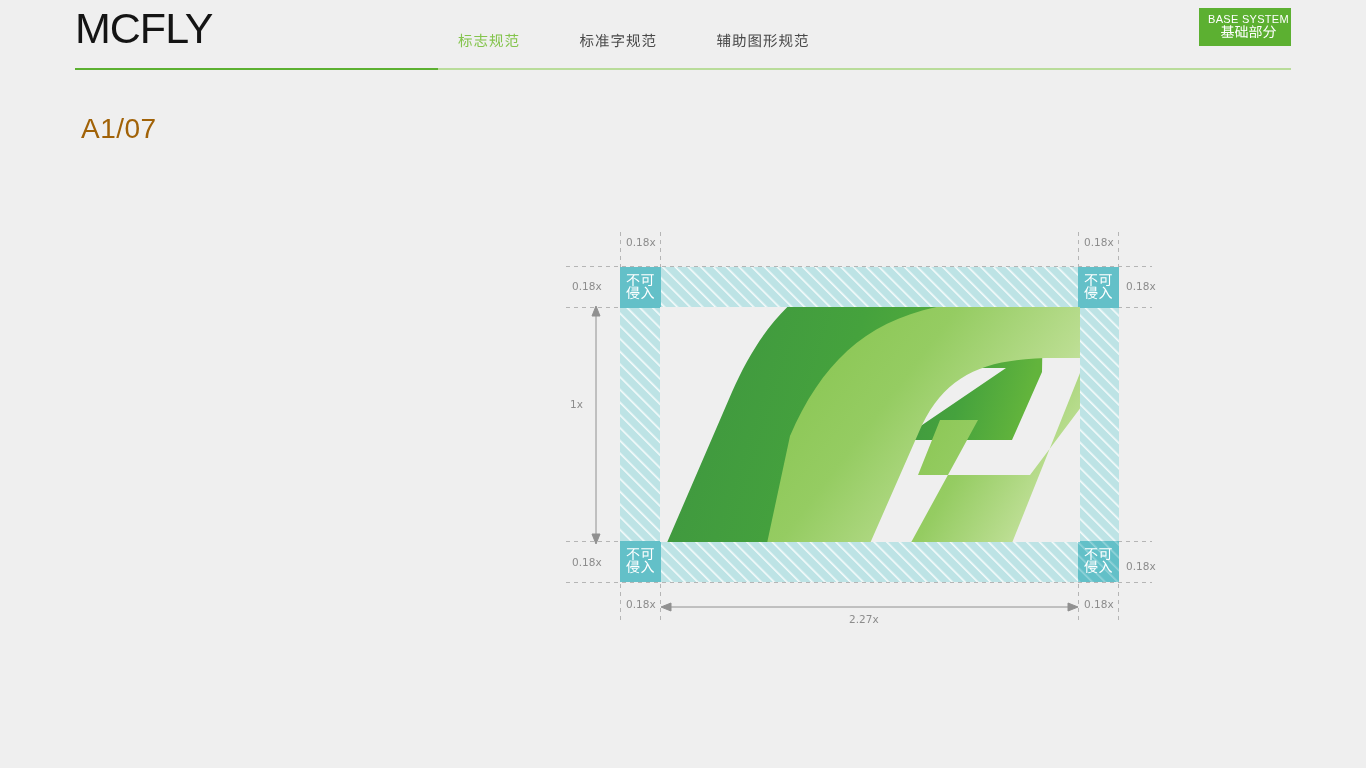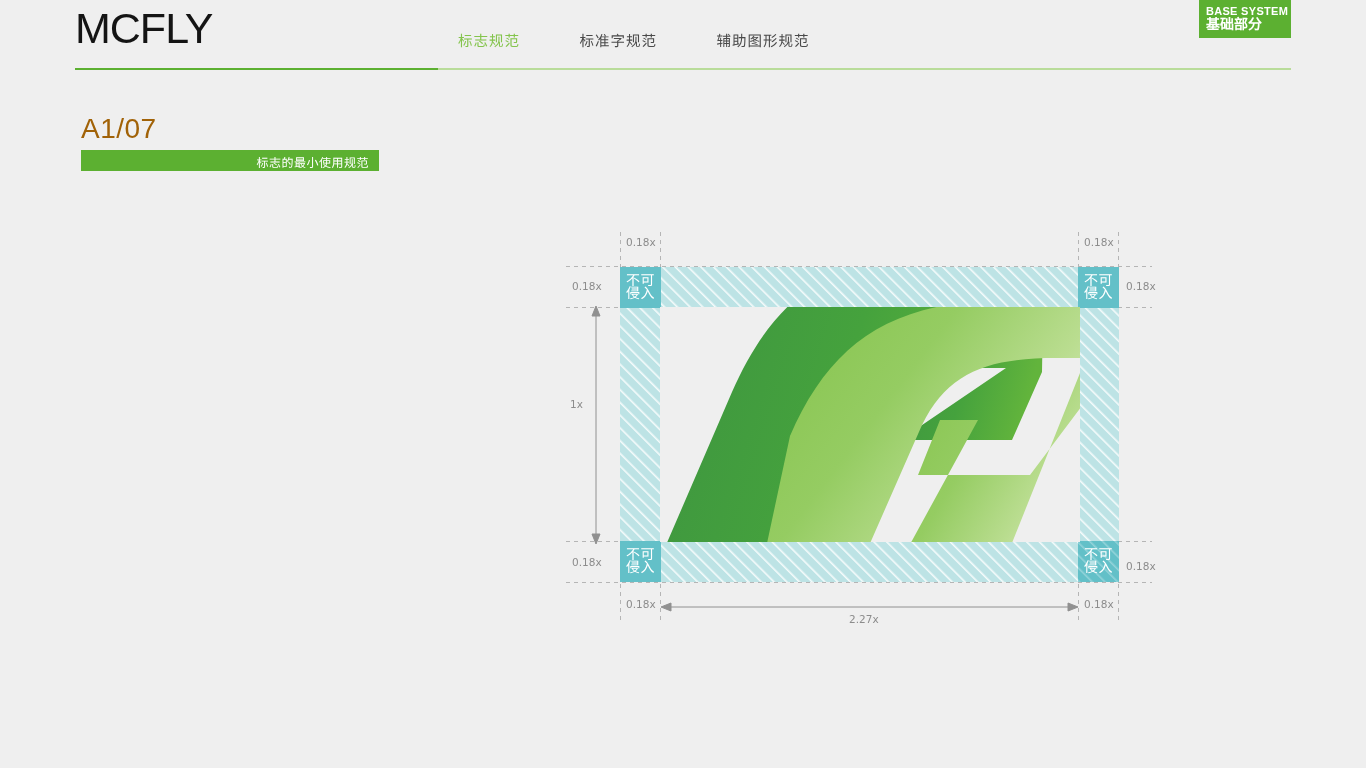--- a/index.html
+++ b/index.html
@@ -6,21 +6,21 @@
   * { margin:0; padding:0; box-sizing:border-box; }
   html, body {
     width:1366px; height:768px;
     background:#efefef;
     font-family:"Liberation Sans","DejaVu Sans",sans-serif;
     overflow:hidden;
   }
   .page { position:relative; width:1366px; height:768px; }
 
   
-  .header { position:absolute; left:0; top:0; width:1366px; height:70px; }
+  .header { position:absolute; left:0; top:0; width:1366px; height:70px;text-align:center; }
   .logo-wordmark {
     position:absolute; left:75px; top:4px;
     font-size:43px; letter-spacing:-1px;
     color:#141414; font-weight:400;
     font-family:"Liberation Sans","DejaVu Sans",sans-serif;
   }
   .brand-lines {
     position:absolute; left:230px; top:5px;
     color:#5cb031; font-weight:bold; font-size:19px; line-height:20px;
   }
@@ -34,22 +34,22 @@
   }
   .navtab.active { color:#84c44c; }
 
   .header-rule {
     position:absolute; left:75px; top:68px; width:1216px; height:2px;
   }
   .header-rule .seg-dark { position:absolute; left:0; top:0; width:363px; height:2px; background:#5cb031; }
   .header-rule .seg-light { position:absolute; left:363px; top:0; width:853px; height:2px; background:#b9dc9a; }
 
   .badge {
-    position:absolute; left:1199px; top:0; width:92px; height:38px;
-    background:#5cb031; color:#ffffff; padding:5px 0 16px 7px;font-weight:bold;
+    position:absolute; left:1199px; top:8px; width:92px; height:38px;
+    background:#5cb031; color:#ffffff; padding:5px 0 16px 7px;
   }
   .badge .b-en { font-size:11px; line-height:13px; letter-spacing:0.3px; }
   .badge .b-cn { font-size:14px; line-height:13px; font-family:"DejaVu Sans",sans-serif; }
 
   
   .section-code {
     position:absolute; left:81px; top:113px;
     font-size:28px; font-weight:normal; color:#a16207;
     letter-spacing:0.5px;
   }
@@ -102,23 +102,20 @@
       <div class="seg-light"></div>
     </div>
 
     <div class="badge">
       <div class="b-en">BASE SYSTEM</div>
       <div class="b-cn">基础部分</div>
     </div>
   </div>
 
   <div class="section-code">A1/07</div>
-  <div class="section-bar">
-    <span>标志的最小使用规范</span>
-  </div>
 
   <div class="diagram">
 
     <svg width="1366" height="768">
       <defs>
         <pattern id="hatch" width="9" height="9" patternTransform="rotate(-45)" patternUnits="userSpaceOnUse">
           <rect width="9" height="9" fill="#bde3e5"></rect>
           <line x1="0" y1="0" x2="0" y2="9" stroke="#ffffff" stroke-width="3.2" opacity="0.85"></line>
         </pattern>
         <pattern id="hatchSolid" width="9" height="9" patternTransform="rotate(-45)" patternUnits="userSpaceOnUse">

